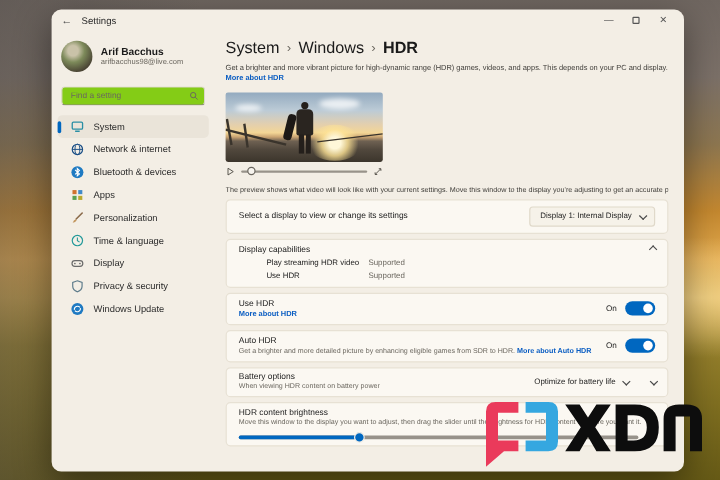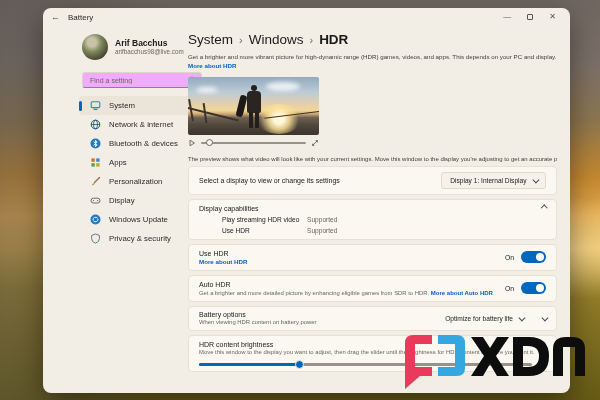--- a/index.html
+++ b/index.html
@@ -13,27 +13,27 @@
   
   .win{position:absolute;left:43px;top:8px;width:527px;height:385px;background:#f3eee5;
        border-radius:8px;box-shadow:0 10px 30px rgba(0,0,0,.45);overflow:hidden;}
   .titlebar{position:absolute;left:0;top:0;right:0;height:18px;display:flex;align-items:center;padding:0 8px;}
   .back{font-size:9px;color:#444;margin-right:8px;cursor:pointer;}
   .tb-title{font-size:8px;color:#2b2b2b;}
   .tb-controls{margin-left:auto;display:flex;gap:16px;align-items:center;padding-right:6px;}
   .tb-controls span{font-size:8px;color:#555;line-height:1;}
   .tb-max{width:6px;height:6px;border:1px solid #555;border-radius:1px;}
   
-  .sidebar{position:absolute;left:0;top:18px;width:136px;bottom:0;padding:4px 0 0 0;margin-left:31px;}
+  .sidebar{position:absolute;left:0;top:18px;width:136px;bottom:0;padding:4px 0 0 0;}
   .profile{display:flex;align-items:center;gap:7px;padding:4px 8px;}
   .avatar{width:26px;height:26px;border-radius:50%;flex:0 0 auto;
     background:radial-gradient(circle at 38% 32%,#c9c2a8 0 18%,#7d8a5a 40%,#4a4434 75%,#342e24 100%);}
   .p-name{font-size:8.5px;font-weight:bold;color:#1b1b1b;line-height:1.2;}
   .p-mail{font-size:6.3px;color:#6b675f;line-height:1.3;}
-  .searchbox{display:flex;align-items:center;margin:8px 8px 8px 8px;height:16px;background:#f0abfc;
+  .searchbox{display:flex;align-items:center;margin:8px 8px 8px 8px;height:16px;background:#84cc16;
     border:1px solid #dcd6ca;border-bottom-color:#8b867b;border-radius:3px;padding:0 5px;}
   .searchbox input{border:none;outline:none;background:transparent;font-size:7px;color:#3c3a36;width:100%;}
   .searchbox input::placeholder{color:#6b675f;}
   .nav{margin-top:4px;}
   .nav-item{position:relative;display:flex;align-items:center;gap:8px;height:19px;margin:0 5px;
     padding-left:11px;border-radius:4px;font-size:7.8px;color:#2b2b2b;cursor:pointer;}
   .nav-item.sel{background:#eae4d9;}
   .nav-item .bar{display:none;}
   .nav-item.sel .bar{display:block;position:absolute;left:0;top:4.5px;width:2.5px;height:10px;border-radius:2px;background:#0067c0;}
   .nicon{width:11px;height:11px;flex:0 0 auto;}
@@ -86,21 +86,21 @@
   .xda{position:absolute;left:401px;top:331px;width:192px;height:62px;z-index:5;}
 </style>
 </head>
 <body>
 
 <div id="stage">
   <div class="win">
 
     <div class="titlebar">
       <span class="back">←</span>
-      <span class="tb-title">Battery</span>
+      <span class="tb-title">Settings</span>
       <span class="tb-controls">
         <span>—</span>
         <span class="tb-max"></span>
         <span>✕</span>
       </span>
     </div>
 
     <div class="sidebar">
       <div class="profile">
         <div class="avatar"></div>
@@ -169,45 +169,55 @@
                 <path d="M9.5 1.5 L4.5 6.5" stroke="#8a6a4a" stroke-width="1.3" stroke-linecap="round"></path>
                 <path d="M4.2 6.8 Q2.2 7.4 1.6 9.6 Q4 9.4 4.9 7.5 Z" fill="#c2955c"></path>
               </svg>
             </span>
           <span>Personalization</span>
         </div>
         <div class="nav-item">
 
           <span class="nicon">
               <svg viewBox="0 0 11 11">
+                <circle cx="5.5" cy="5.5" r="4.3" fill="none" stroke="#259a9a" stroke-width="1"></circle>
+                <path d="M5.5 3 V5.5 L7.3 6.8" fill="none" stroke="#259a9a" stroke-width="0.9"></path>
+              </svg>
+            </span>
+          <span>Time &amp; language</span>
+        </div>
+        <div class="nav-item">
+
+          <span class="nicon">
+              <svg viewBox="0 0 11 11">
                 <rect x="1" y="3.2" width="9" height="4.8" rx="2.4" fill="none" stroke="#6a6a6a" stroke-width="1"></rect>
                 <circle cx="3.4" cy="5.6" r="0.7" fill="#6a6a6a"></circle>
                 <circle cx="7.6" cy="5.6" r="0.7" fill="#6a6a6a"></circle>
               </svg>
             </span>
           <span>Display</span>
         </div>
         <div class="nav-item">
 
           <span class="nicon">
               <svg viewBox="0 0 11 11">
+                <path d="M5.5 1 L9.4 2.4 V5.6 Q9.4 8.8 5.5 10.2 Q1.6 8.8 1.6 5.6 V2.4 Z" fill="none" stroke="#5f7d8c" stroke-width="1"></path>
+              </svg>
+            </span>
+          <span>Privacy &amp; security</span>
+        </div>
+        <div class="nav-item">
+
+          <span class="nicon">
+              <svg viewBox="0 0 11 11">
                 <circle cx="5.5" cy="5.5" r="5" fill="#1f7ac2"></circle>
                 <path d="M3 6.2 A2.6 2.6 0 0 1 7.6 4.2 M8 4.8 A2.6 2.6 0 0 1 3.4 6.8" fill="none" stroke="#fff" stroke-width="0.9"></path>
               </svg>
             </span>
           <span>Windows Update</span>
-        </div>
-        <div class="nav-item">
-
-          <span class="nicon">
-              <svg viewBox="0 0 11 11">
-                <path d="M5.5 1 L9.4 2.4 V5.6 Q9.4 8.8 5.5 10.2 Q1.6 8.8 1.6 5.6 V2.4 Z" fill="none" stroke="#5f7d8c" stroke-width="1"></path>
-              </svg>
-            </span>
-          <span>Privacy &amp; security</span>
         </div>
       </div>
     </div>
 
     <div class="main">
       <div class="crumbs">
         <span>System</span>
         <span class="sep">›</span>
         <span>Windows</span>
         <span class="sep">›</span>

